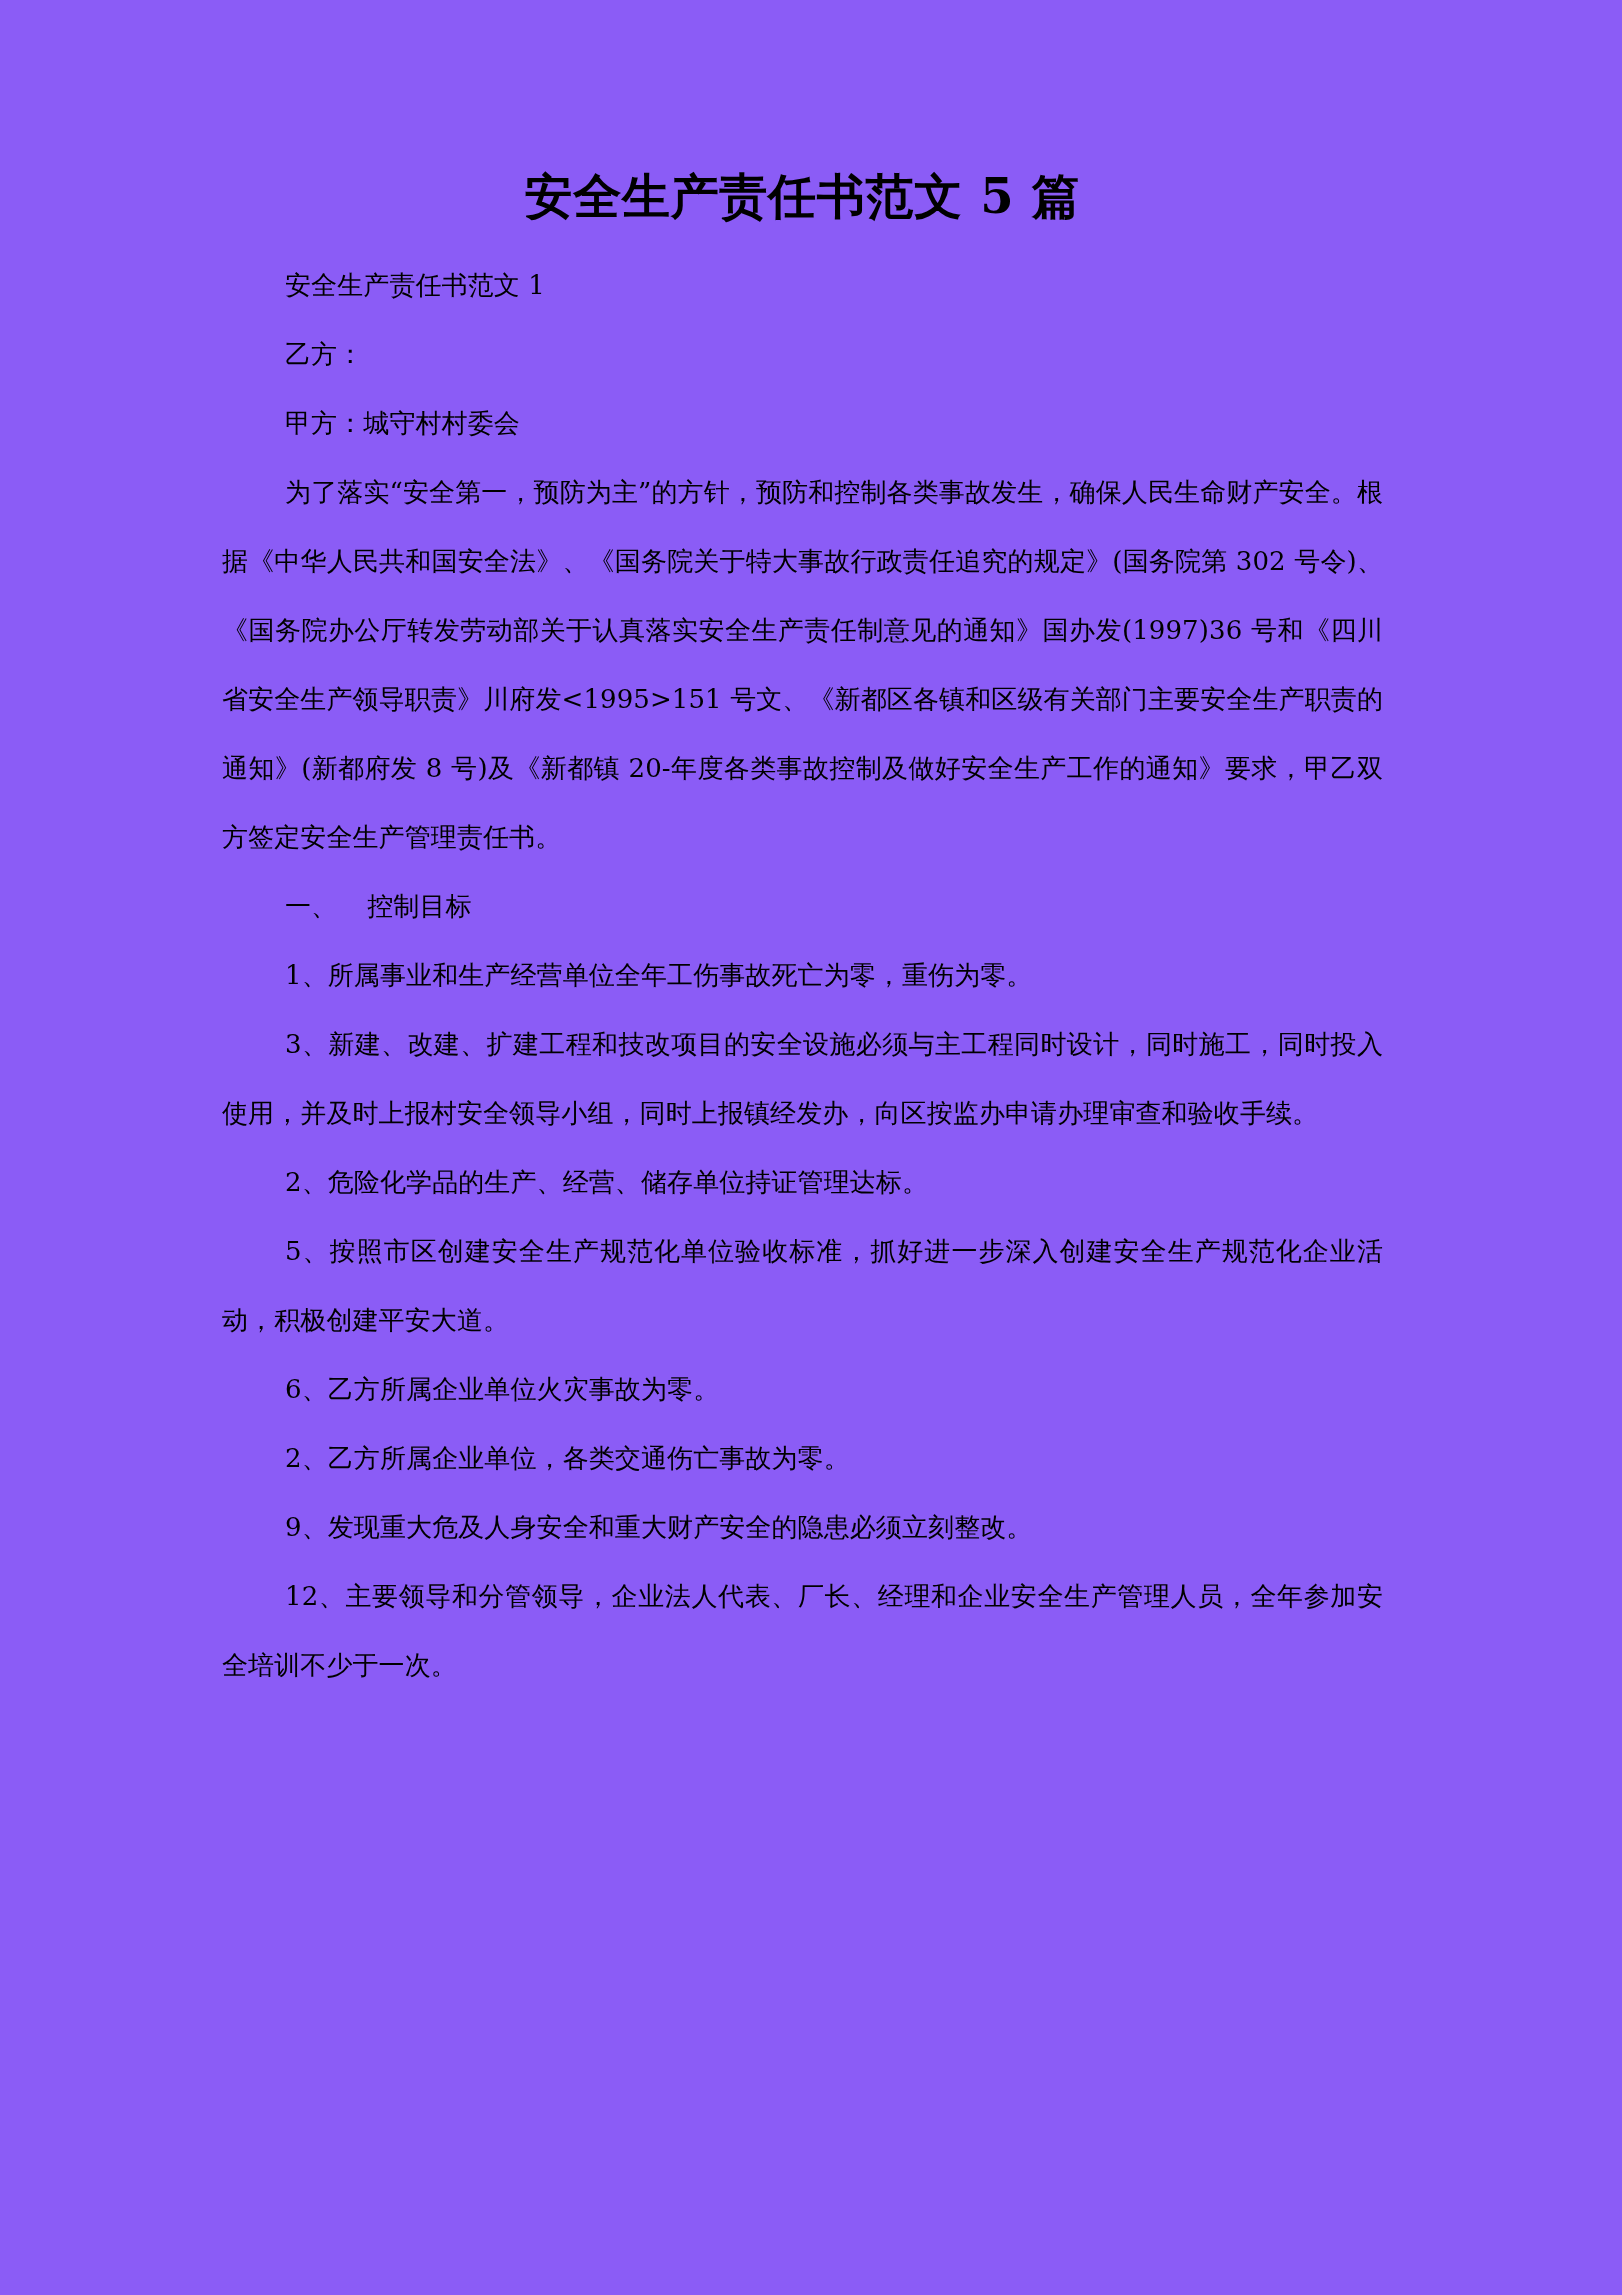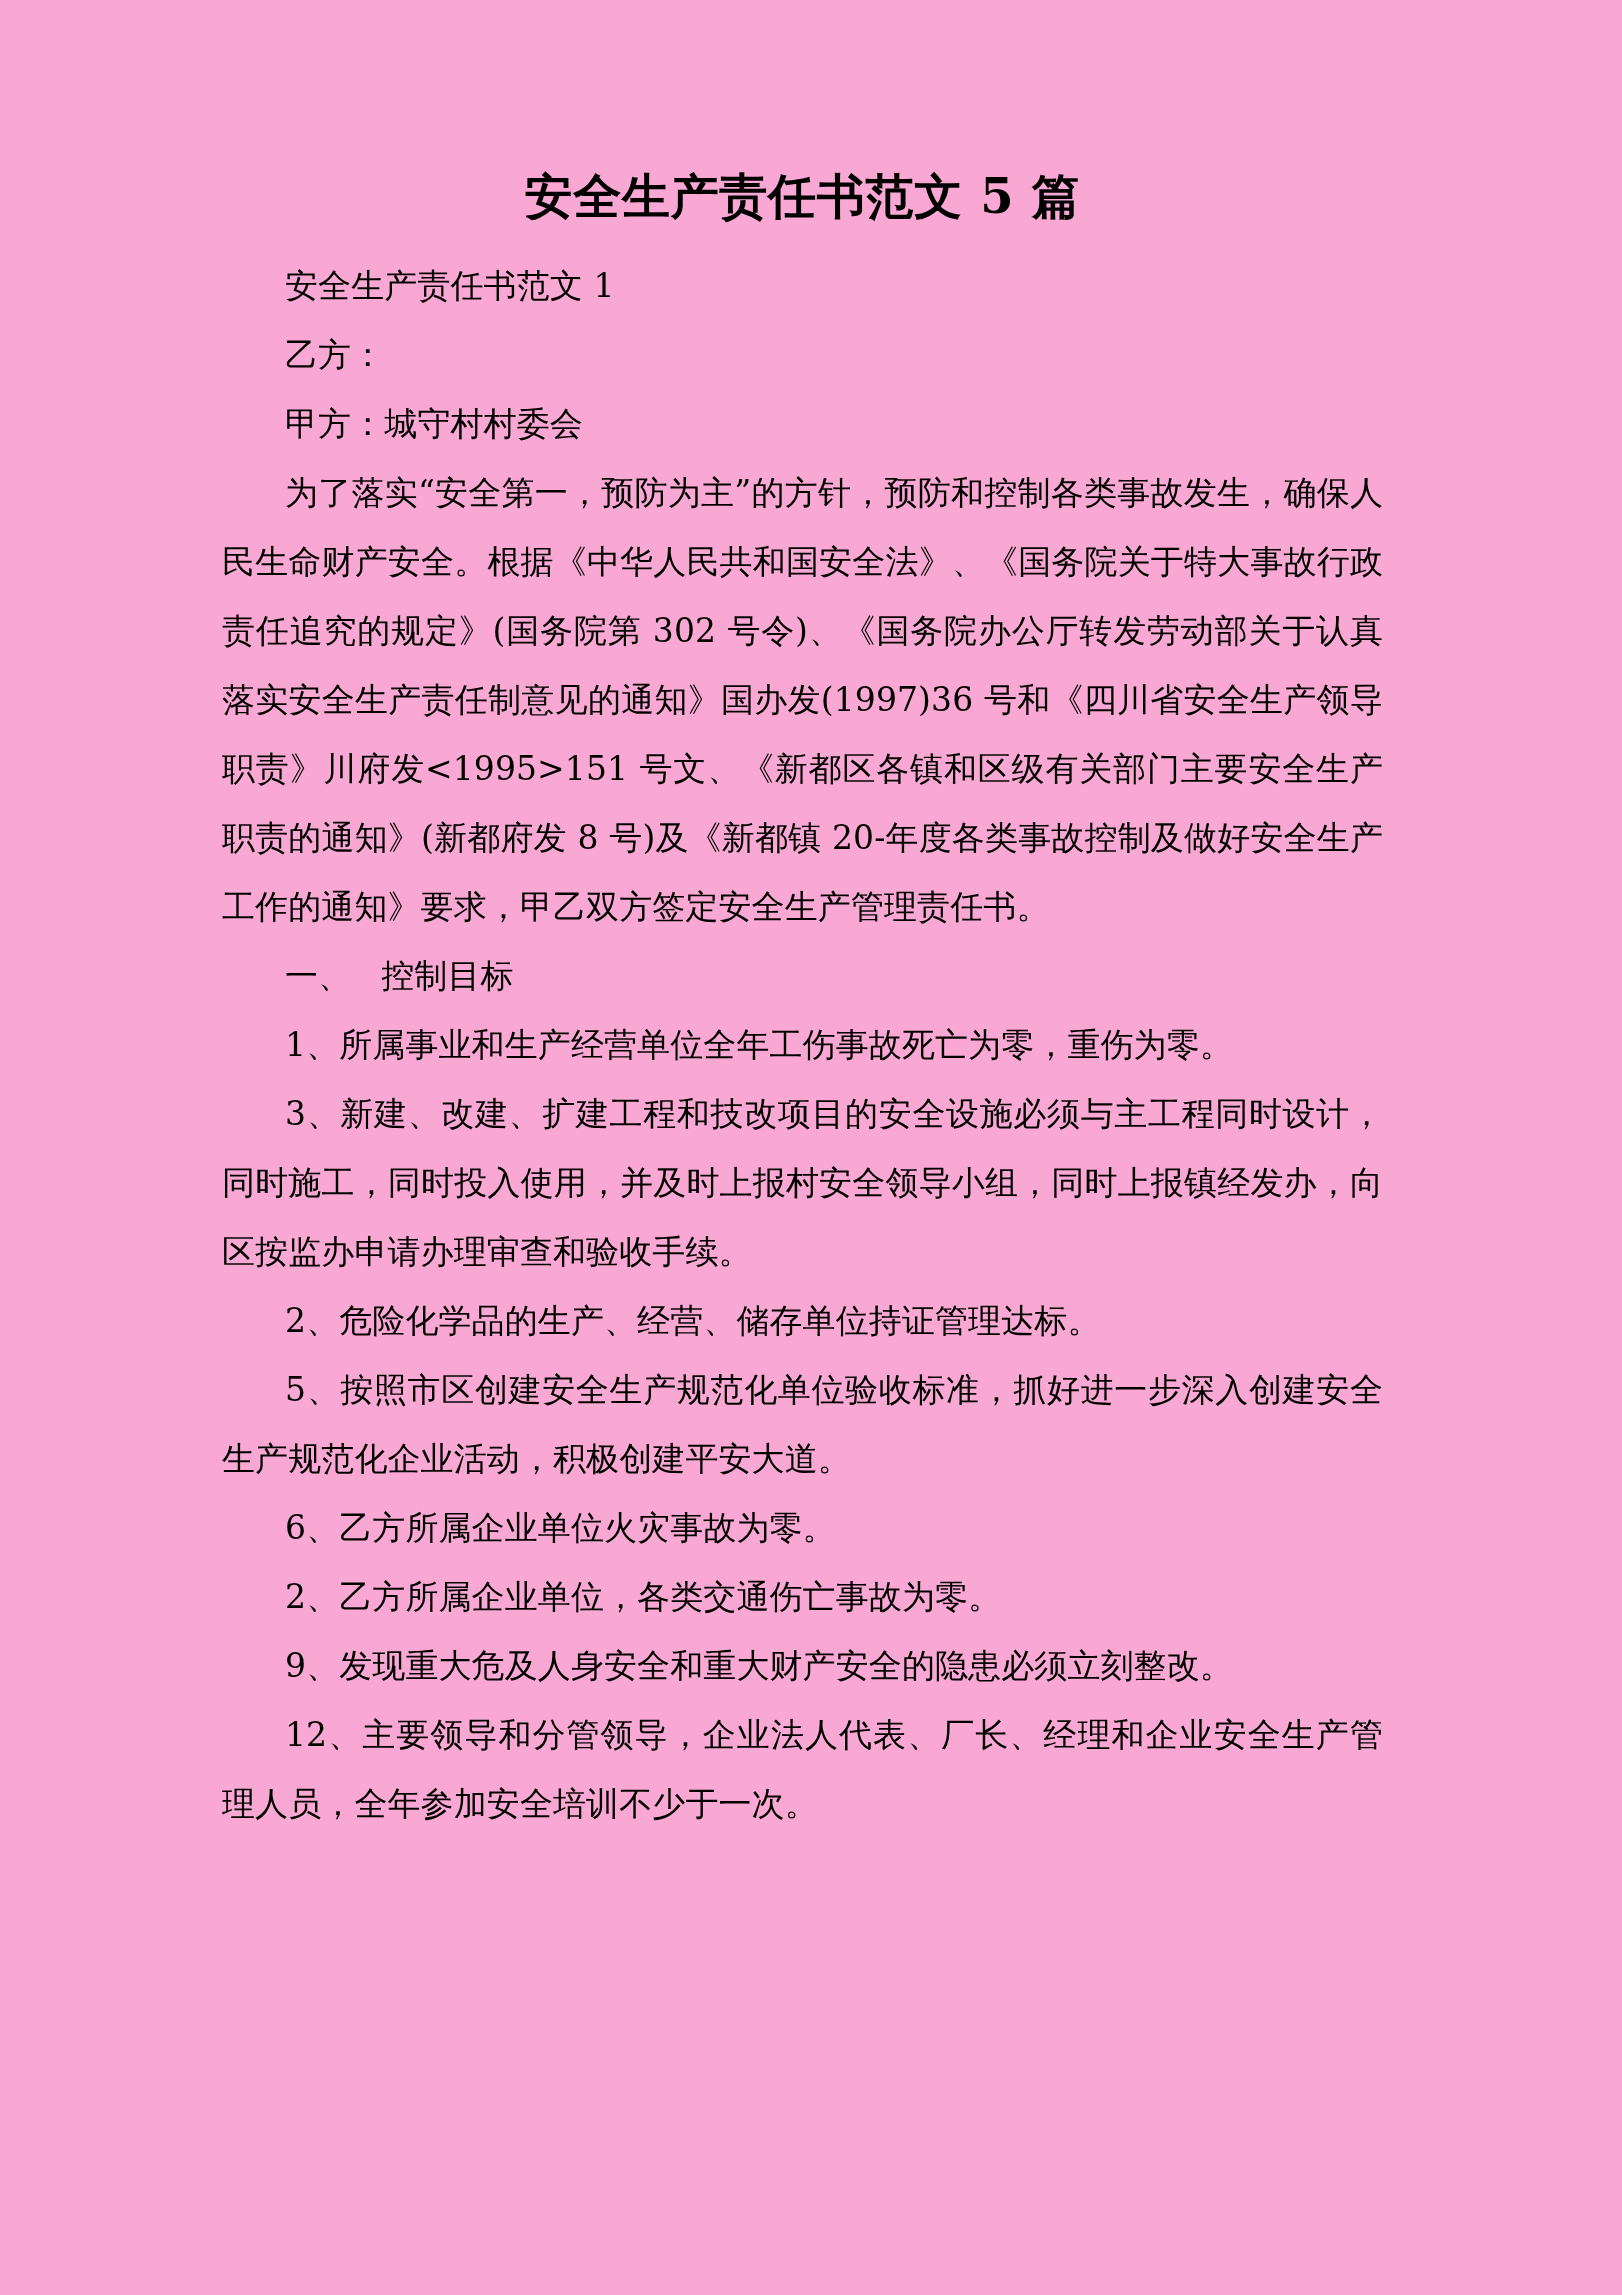--- a/index.html
+++ b/index.html
@@ -5,21 +5,21 @@
 <style>
   html, body {
     margin: 0;
     padding: 0;
     background: #ffffff;
   }
   .page {
     position: relative;
     width: 1623px;
     height: 2295px;
-    background: #f9a8d4;
+    background: #8b5cf6;
     overflow: hidden;
     box-sizing: border-box;
   }
   .doc-body {
     position: absolute;
     left: 222px;
     top: 164px;
     width: 1161px;
   }
   .doc-title {
@@ -27,21 +27,21 @@
     font-weight: 700;
     font-size: 48px;
     line-height: 1.35;
     text-align: center;
     color: #000000;
     margin: 0 0 22px 0;
     letter-spacing: 0.7px;
   }
   .para {
     font-family: "DejaVu Serif", "Liberation Serif", serif;
-    font-size: 33px;
+    font-size: 26px;
     line-height: 69px;
     color: #000000;
     margin: 0;
     text-align: justify;
     text-justify: inter-ideograph;
     text-align-last: left;
     letter-spacing: 0.1px;
     word-break: break-all;
   }
   .para.indent {

